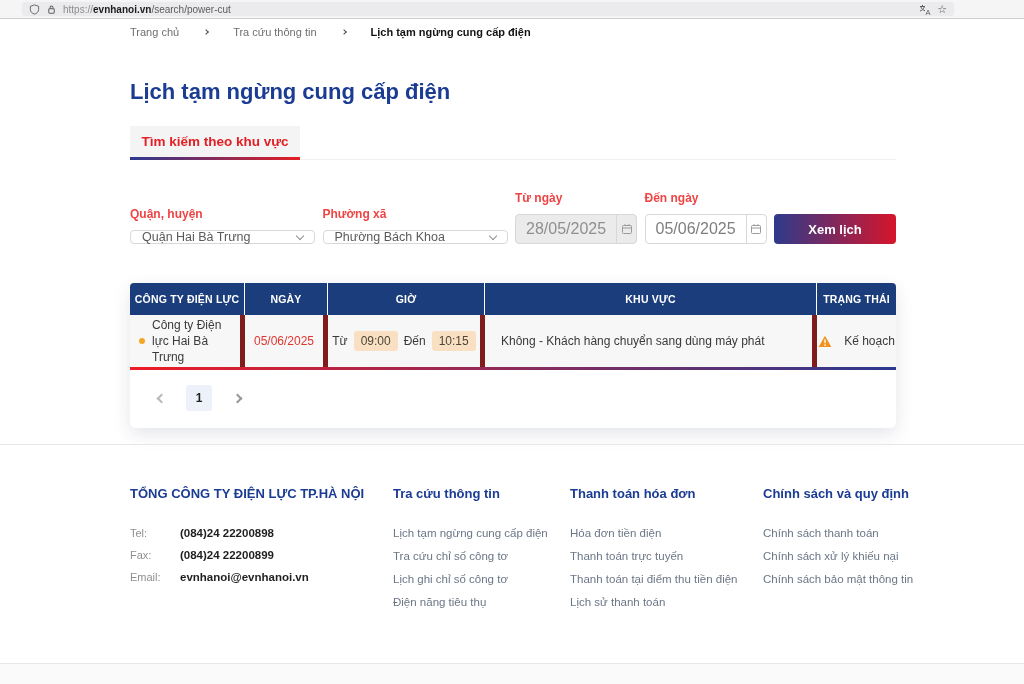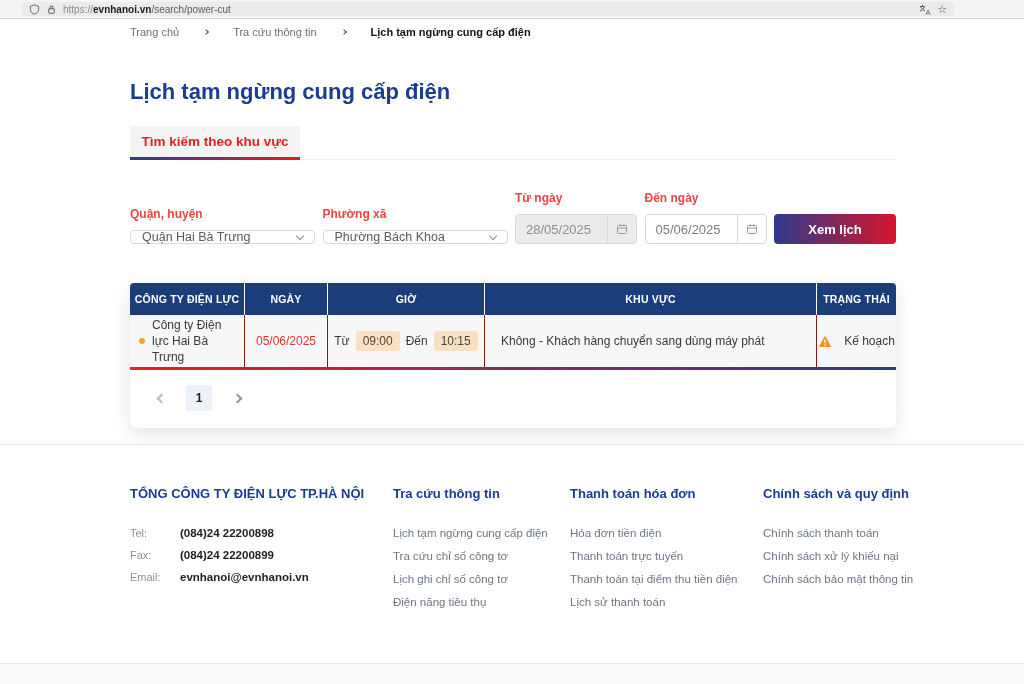--- a/index.html
+++ b/index.html
@@ -43,37 +43,37 @@
   .fgroup{display:flex;flex-direction:column;}
   .w-select{width:185px;} .w-date{width:122px;} .w-btn{width:122px;}
   .flabel{font-size:12px;font-weight:bold;color:#ef4444;margin-bottom:9px;}
   .select{height:14px;border:1px solid #d8d8da;border-radius:4px;background:#fff;
     display:flex;align-items:center;justify-content:space-between;padding:0 11px;
     font-size:12.5px;color:#5a5a5a;cursor:pointer;}
   .sel-chev{width:6px;height:6px;border-right:1.5px solid #8f8f8f;border-bottom:1.5px solid #8f8f8f;
     transform:rotate(45deg);margin-top:-3px;}
   .datebox{height:30px;border:1px solid #d8d8da;border-radius:4px;display:flex;overflow:hidden;background:#fff;}
   .datebox.disabled{background:#ebebec;}
-  .date-text{flex:1;display:flex;align-items:center;padding:0 10px;font-size:13px;color:#7e7e7e;}
+  .date-text{flex:1;display:flex;align-items:center;padding:0 10px;font-size:16px;color:#7e7e7e;}
   .datebox.disabled .date-text{color:#8f8f8f;}
   .date-icon-btn{width:29px;border-left:1px solid #d8d8da;display:flex;align-items:center;justify-content:center;}
   .submit-btn{height:30px;border:none;border-radius:4px;width:122px;cursor:pointer;
     background:linear-gradient(90deg,#2d3a8c,#d6152b);color:#fff;font-size:13px;font-weight:bold;
     font-family:inherit;}
 
   
   .table-card{position:absolute;left:130px;top:283px;width:766px;height:145px;background:#fff;
     border-radius:6px;box-shadow:0 6px 18px rgba(30,40,90,.12);}
   .t-head{display:flex;height:32px;background:#1c3d7c;border-radius:4px 4px 0 0;overflow:hidden;}
   .th{display:flex;align-items:center;justify-content:center;color:#fff;font-size:10.5px;
     font-weight:bold;letter-spacing:.2px;border-right:1px solid #fff;}
   .th:last-child{border-right:none;}
   .c1{width:115px;} .c2{width:83px;} .c3{width:157px;} .c4{width:332px;} .c5{width:79px;}
   .t-row{display:flex;height:52px;background:#f7f7f8;}
-  .td{display:flex;align-items:center;border-right:1px solid #7f1d1d;font-size:12px;color:#3a3a3a;}
+  .td{display:flex;align-items:center;border-right:5px solid #7f1d1d;font-size:12px;color:#3a3a3a;}
   .td:last-child{border-right:none;gap:12px;}
   .td-company{padding:0 10px 0 9px;gap:7px;}
   .dot{width:6px;height:6px;border-radius:50%;background:#f5a623;flex:0 0 auto;}
   .company-name{line-height:1.35;}
   .td-date{justify-content:center;color:#e0352f;}
   .td-time{justify-content:center;gap:6px;}
   .time-badge{background:#f9e0c2;border-radius:3px;padding:3px 7px;color:#4c4539;}
   .td-area{padding:0 16px;}
   .td-status{justify-content:center;gap:5px;}
   .grad-line{height:3px;background:linear-gradient(90deg,#ee1c25,#2b3990);}

